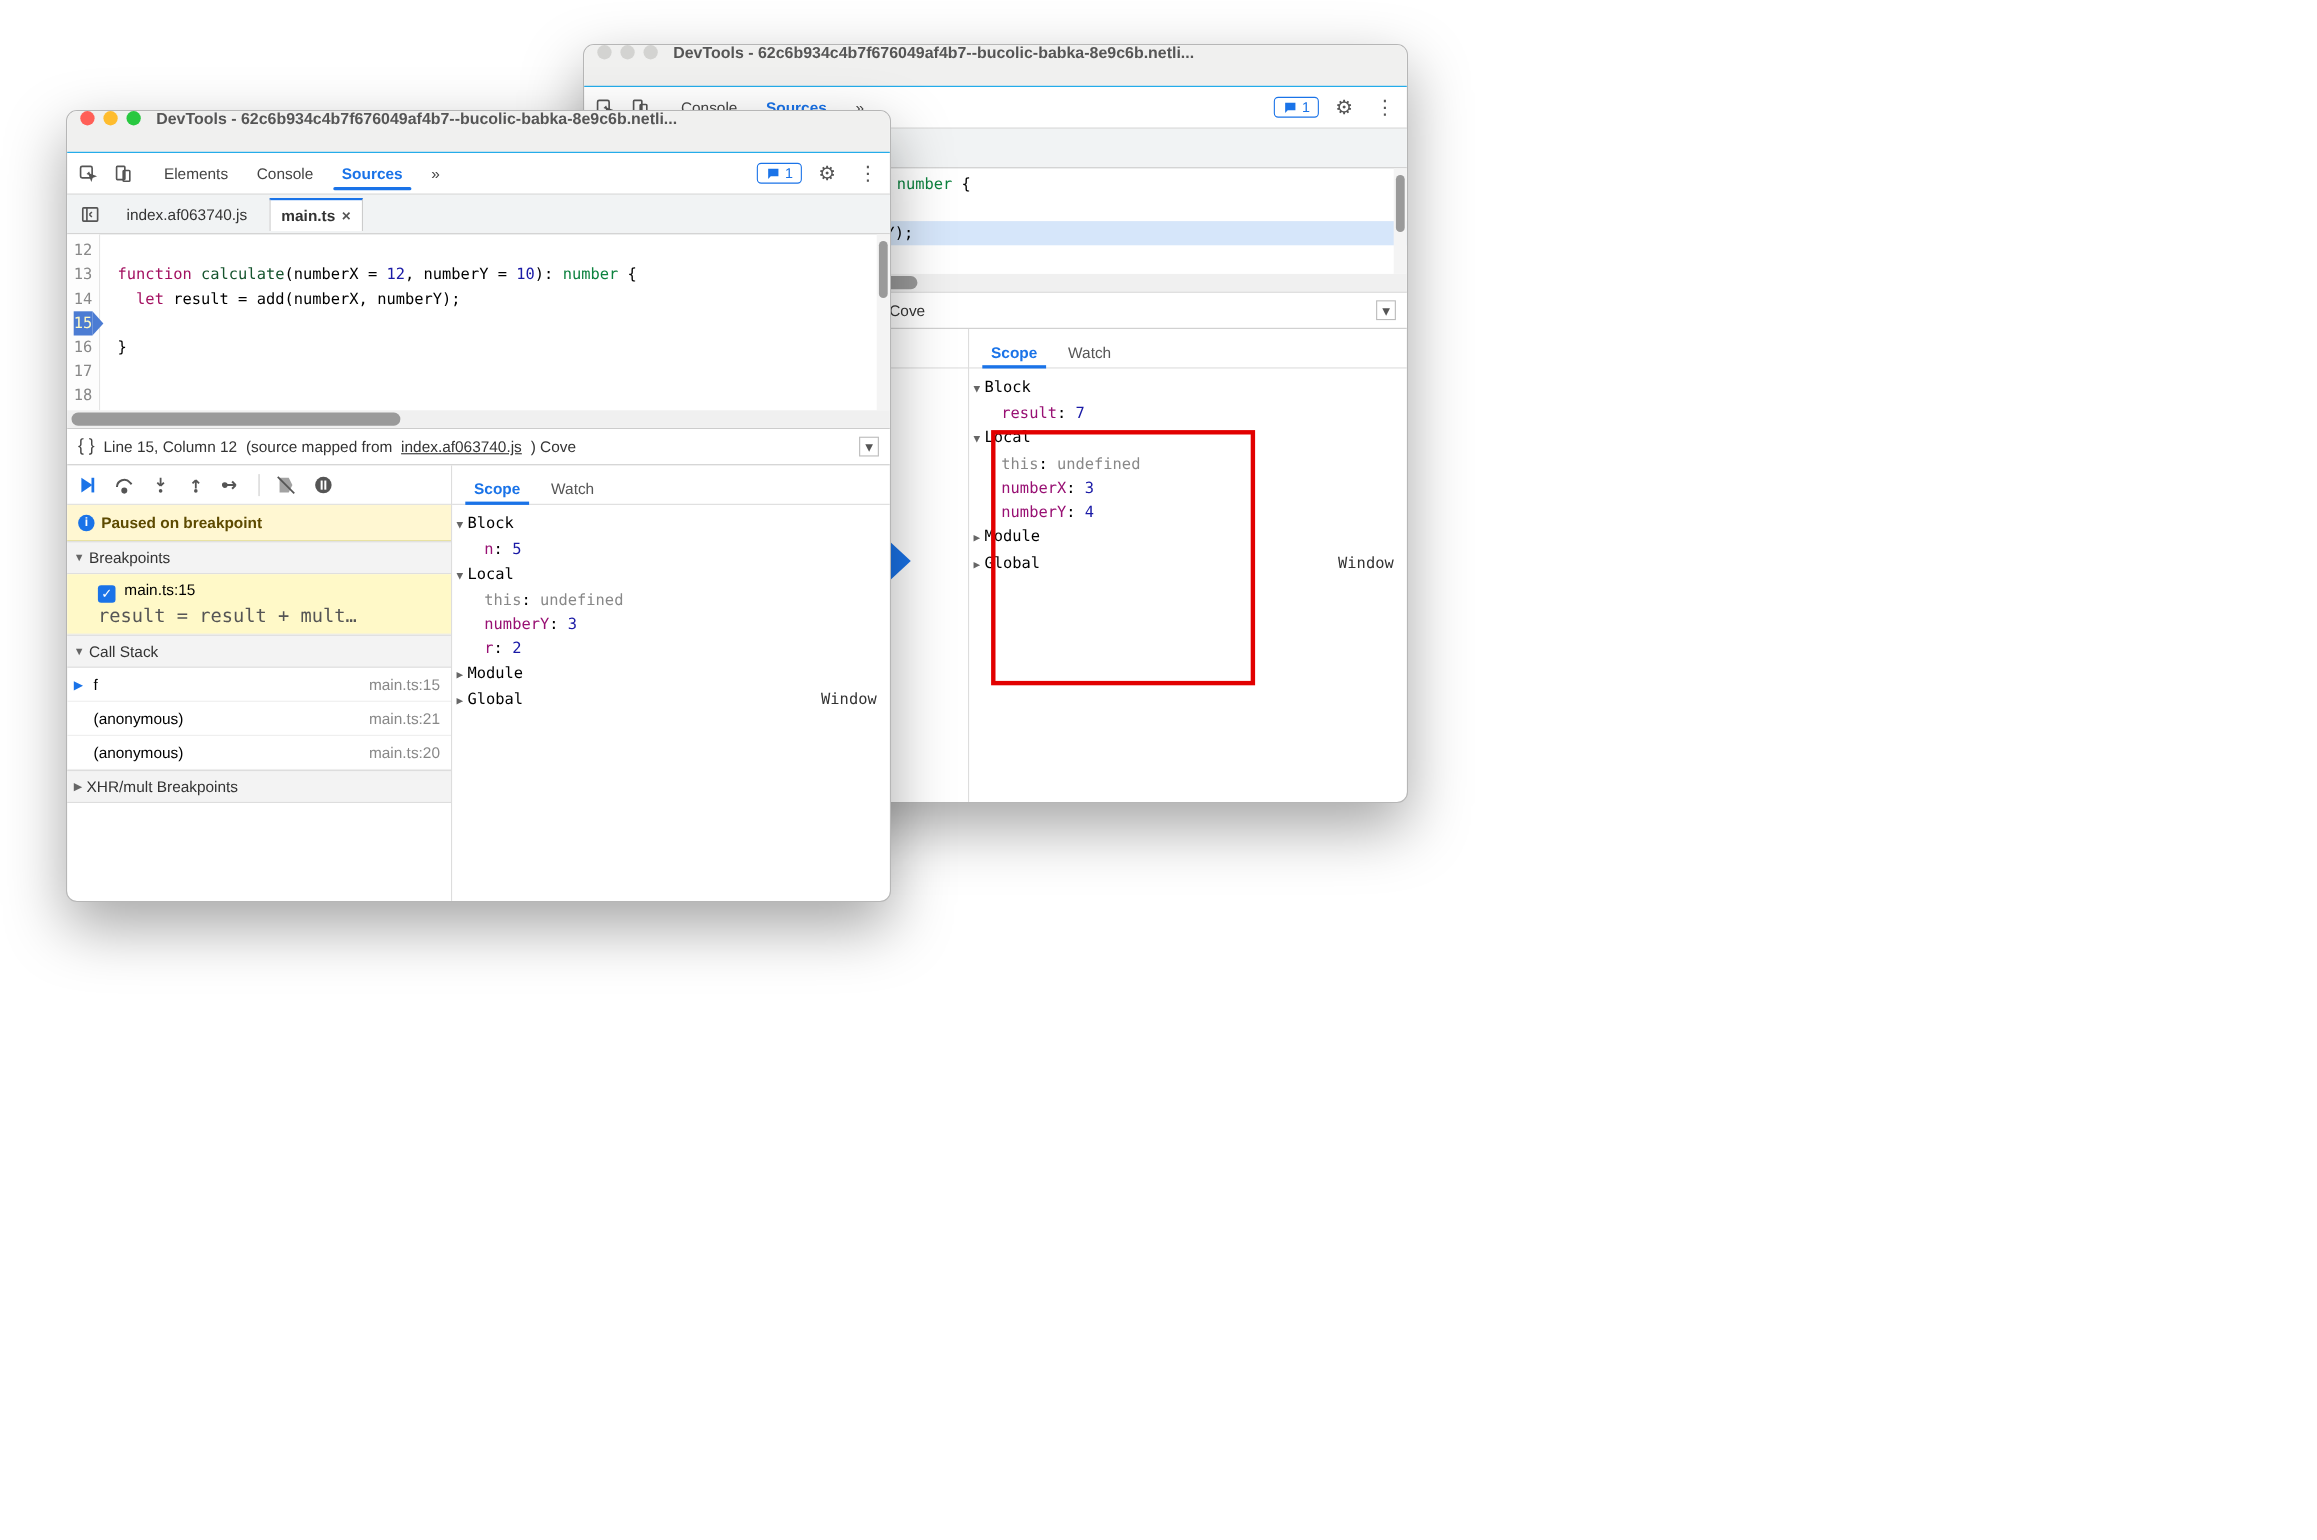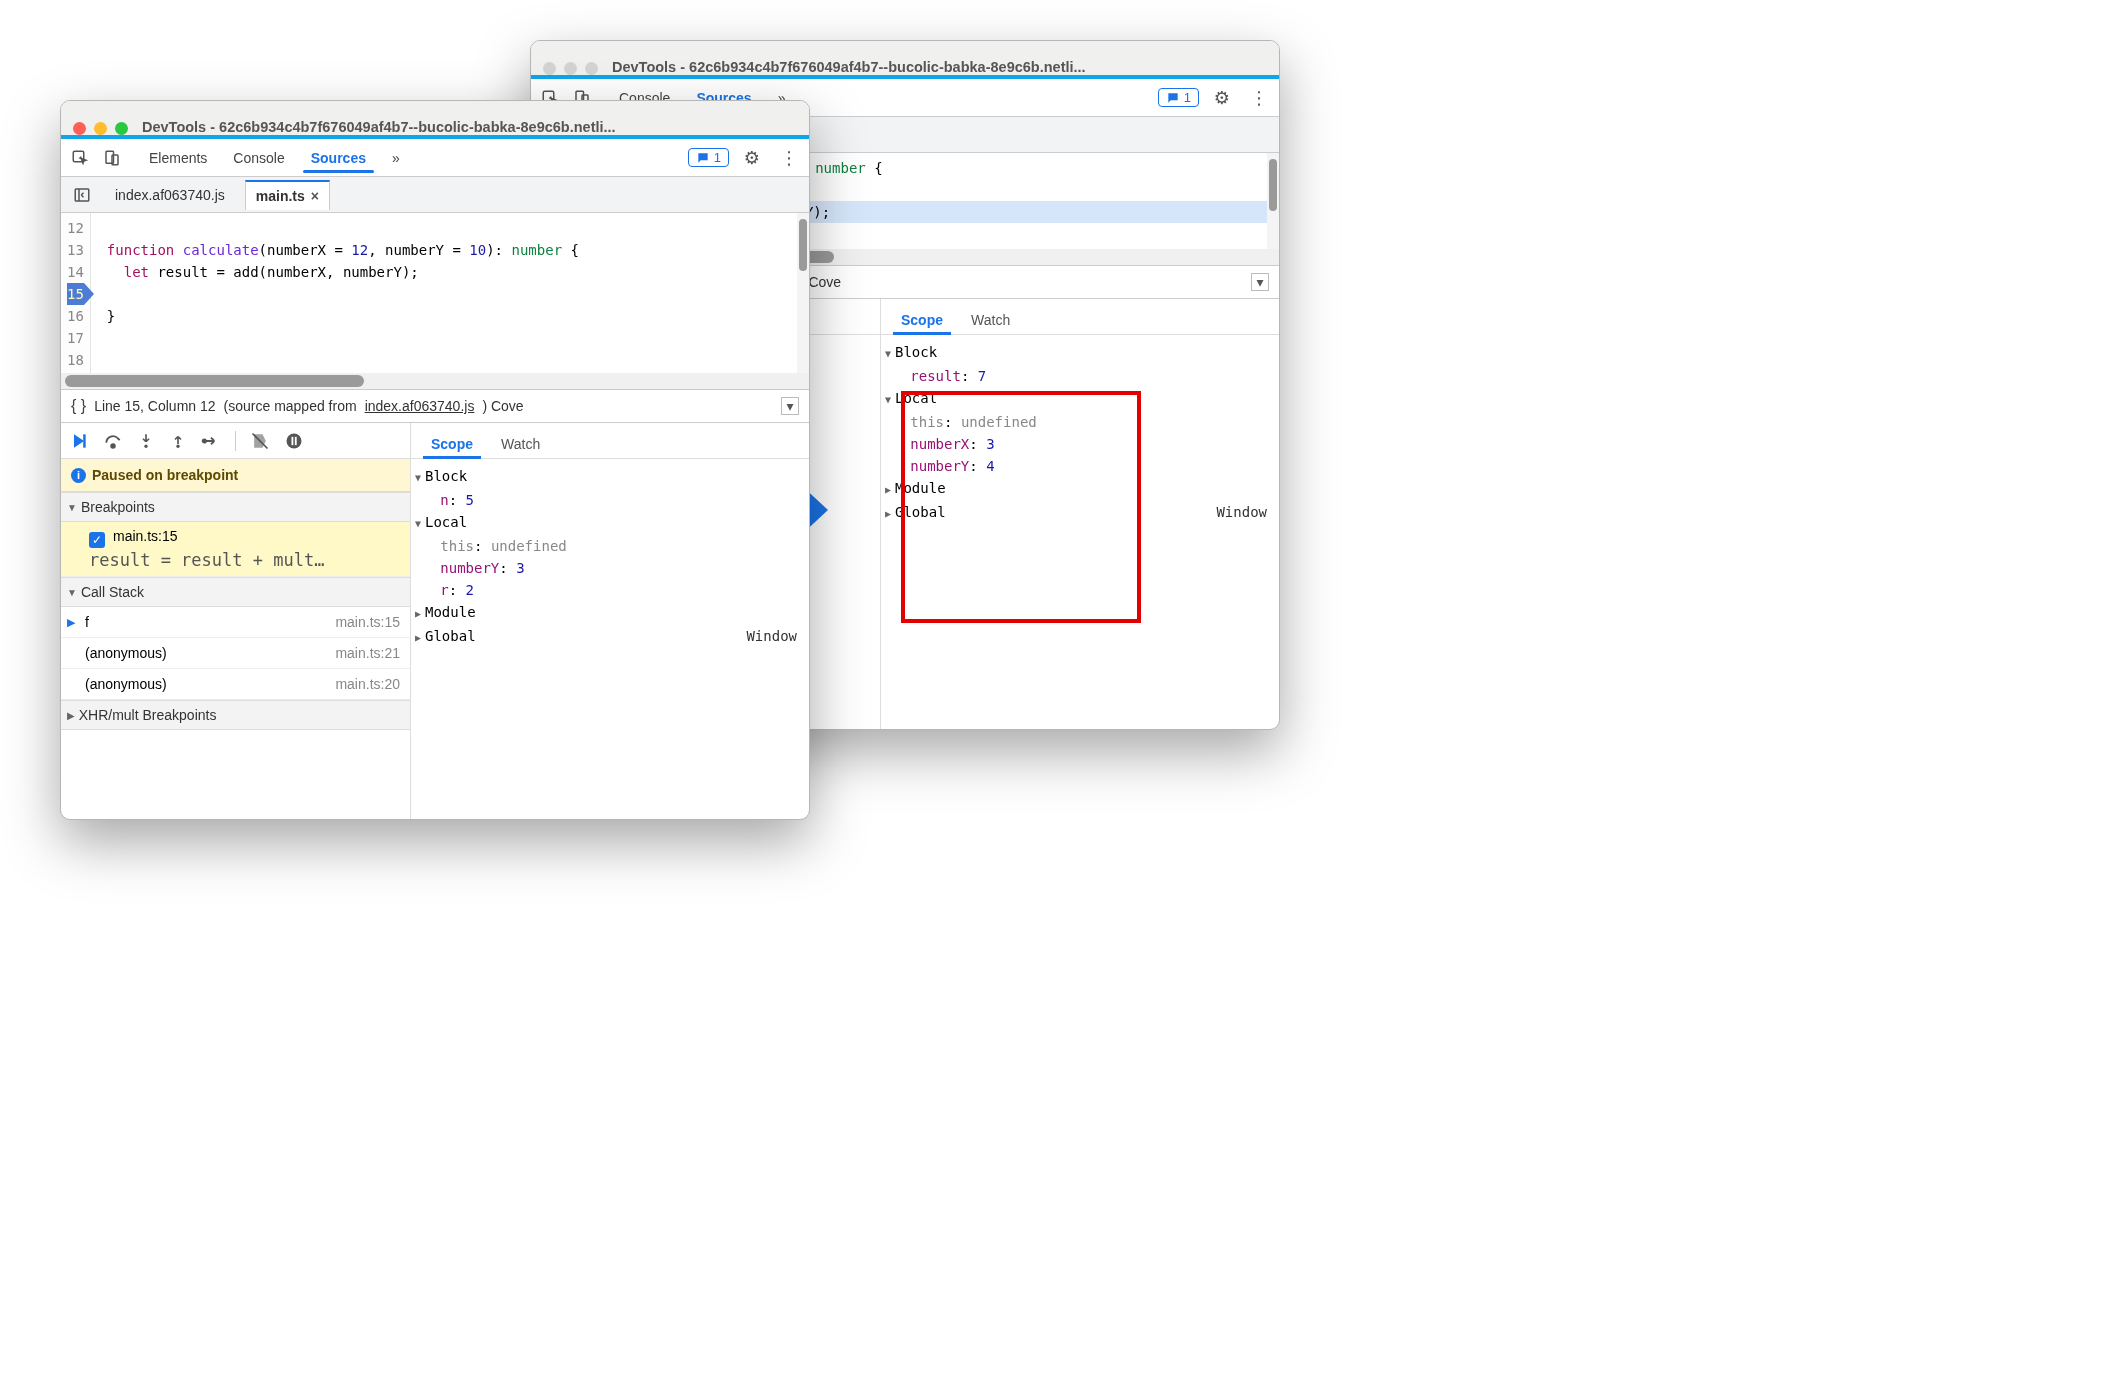--- a/index.html
+++ b/index.html
@@ -1,21 +1,21 @@
 <!DOCTYPE html>
 <html><head>
 <meta charset="utf-8">
 <style>
   * { box-sizing: border-box; margin: 0; padding: 0; }
   body { font-family: -apple-system, "Helvetica Neue", Arial, sans-serif; font-size: 13px; background: #fff; width: 1460px; height: 970px; position: relative; }
   .mono { font-family: Menlo, Consolas, monospace; font-size: 14px; }
   .window { position: absolute; background: #fff; border: 1px solid #b6b6b6; border-radius: 10px; box-shadow: 0 22px 55px rgba(0,0,0,.35); overflow: hidden; display:flex; flex-direction:column; }
   .window.back  { left: 530px; top: 40px;  width: 750px; height: 690px; }
   .window.front { left: 60px;  top: 100px; width: 750px; height: 720px; }
-  .titlebar { height: 38px; background: #f0f0ef; border-bottom:4px solid #0ea5e9; display:flex; align-items:flex-end; padding:0 12px; gap:14px; flex:0 0 auto; }
+  .titlebar { height: 38px; background: #f0f0ef; border-bottom:1px solid #0ea5e9; display:flex; align-items:flex-start; padding:0 12px; gap:14px; flex:0 0 auto; }
   .traffic { display:flex; gap:8px; }
   .light { width:13px; height:13px; border-radius:50%; }
   .title-text { color:#555; font-size:14.5px; font-weight:600; white-space:nowrap; overflow:hidden; text-overflow:ellipsis; }
   .toolbar { height:38px; border-bottom:1px solid #ccc; display:flex; align-items:center; padding:0 6px; gap:6px; flex:0 0 auto; }
   .tool-icon { width:26px; height:26px; display:flex; align-items:center; justify-content:center; color:#555; border-radius:3px; }
   .tool-icon svg { width:18px; height:18px; }
   .tabs { display:flex; gap:2px; margin-left:6px; }
   .tab { padding:6px 12px; color:#444; font-size:14px; position:relative; }
   .tab.active { color:#1a73e8; font-weight:600; }
   .tab.active::after { content:""; position:absolute; left:4px; right:4px; bottom:-1px; height:3px; background:#1a73e8; border-radius:2px; }
@@ -33,21 +33,21 @@
   .code-area.front-h { height:160px; }
   .code-area.back-h  { height:96px; }
   .gutter { background:#fdfdfd; border-right:1px solid #e4e4e4; text-align:right; color:#888; padding:4px 6px; }
   .gutter .ln { height:22px; line-height:22px; }
   .gutter .ln.bp { background:#4c7cd3; color:#fef9c3; position:relative; }
   .gutter .ln.bp::after { content:""; position:absolute; right:-10px; top:0; border-top:11px solid transparent; border-bottom:11px solid transparent; border-left:10px solid #4c7cd3; }
   .code-lines { padding:4px 0 4px 16px; position:relative; flex:1; }
   .code-lines .cl { height:22px; line-height:22px; white-space:pre; }
   .cl.exec { background:#d6e6fa; }
   .k-key { color:#a31060; }
-  .k-fn  { color:#6d28d9;margin-top:41px; }
+  .k-fn  { color:#14532d;margin-top:41px; }
   .k-num { color:#1a1aa6; }
   .k-type{ color:#0d823f; }
   .marker { display:inline-flex; width:14px; height:14px; background:#c2d6f0; border:1px solid #6b94cc; border-radius:2px; vertical-align:-2px; margin-right:1px; position:relative; }
   .marker.active { background:#6ea1e8; }
   .hscroll { height:16px; background:#f0f0f0; position:relative; }
   .hscroll .thumb { position:absolute; left:4px; top:2px; height:12px; width:40%; background:#9a9a9a; border-radius:6px; }
   .vscroll { position:absolute; right:0; top:0; bottom:0; width:12px; background:#f4f4f4; }
   .vscroll .thumb { position:absolute; top:6px; left:2px; width:8px; height:52px; background:#9a9a9a; border-radius:4px; }
 
   .statusbar { height:34px; border-top:1px solid #ccc; border-bottom:1px solid #ccc; background:#fff; display:flex; align-items:center; gap:8px; padding:0 10px; color:#333; font-size:14px; flex:0 0 auto; }

